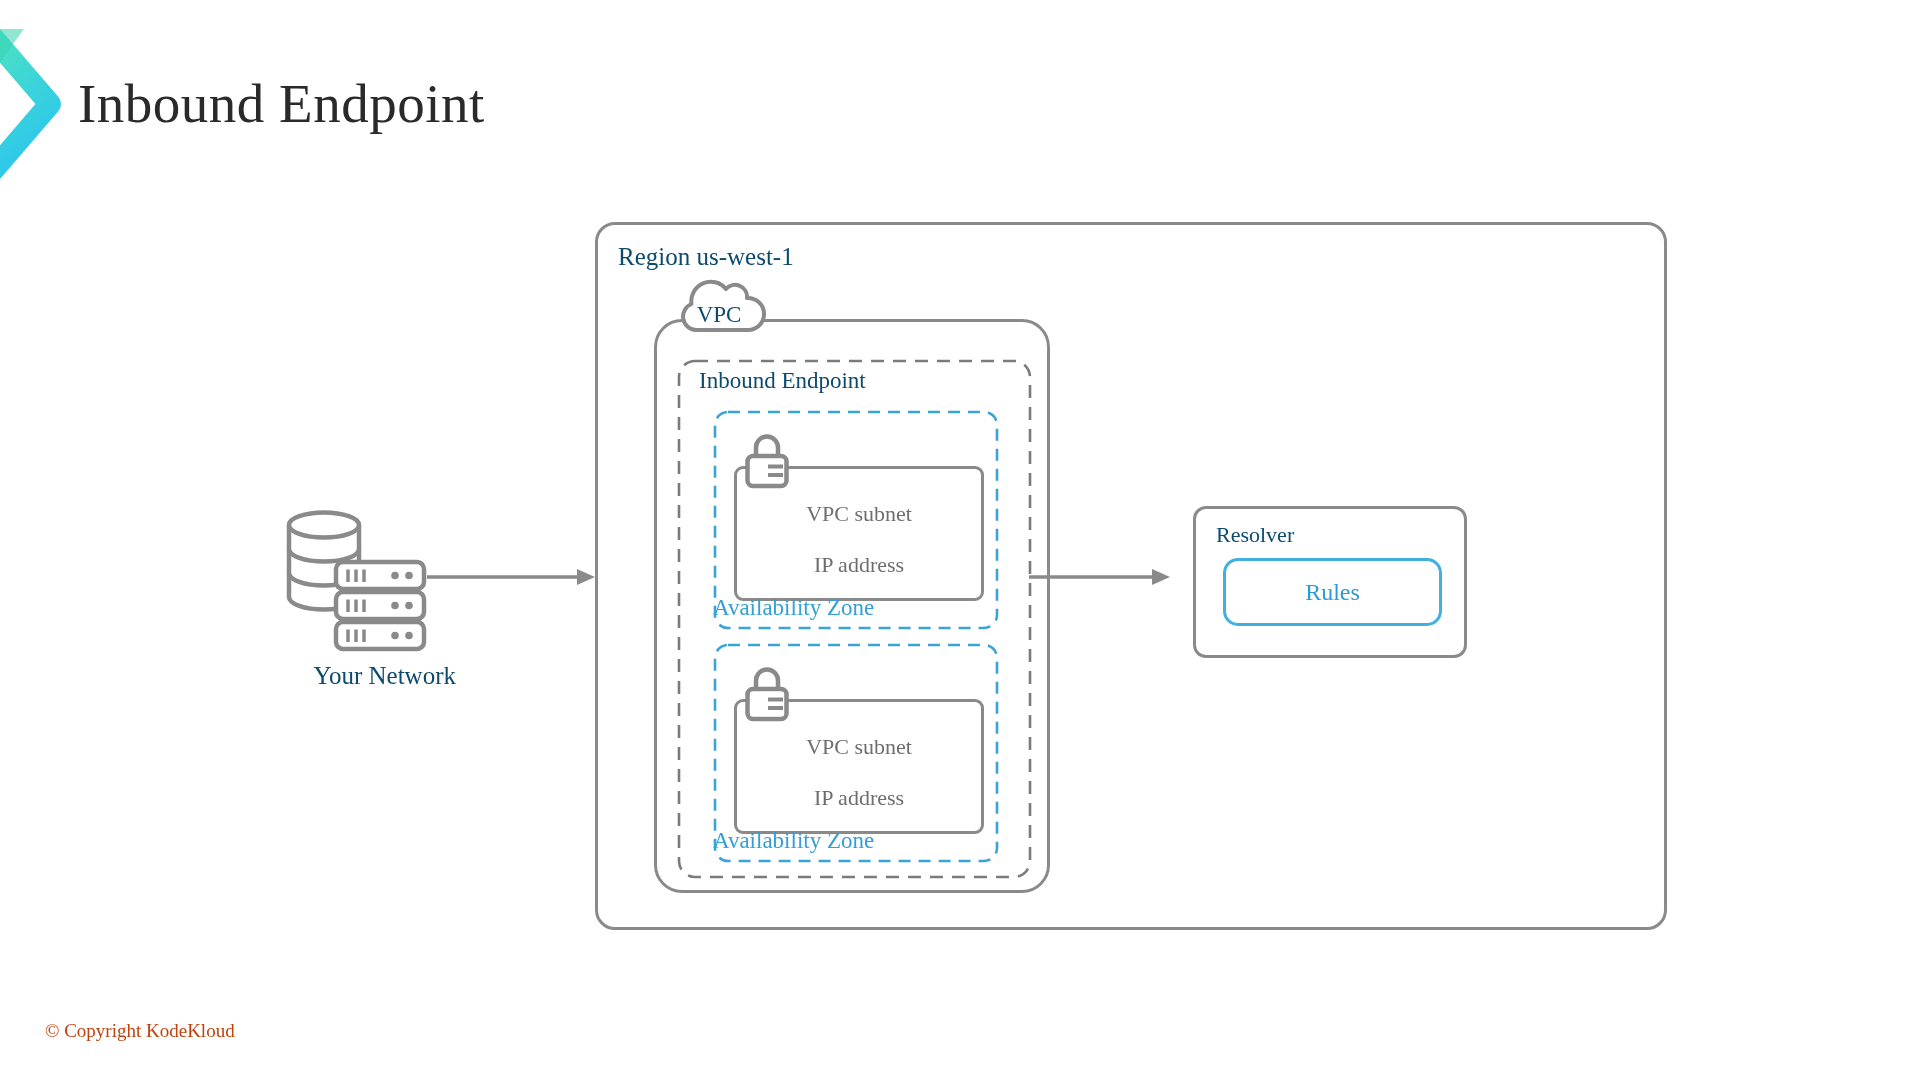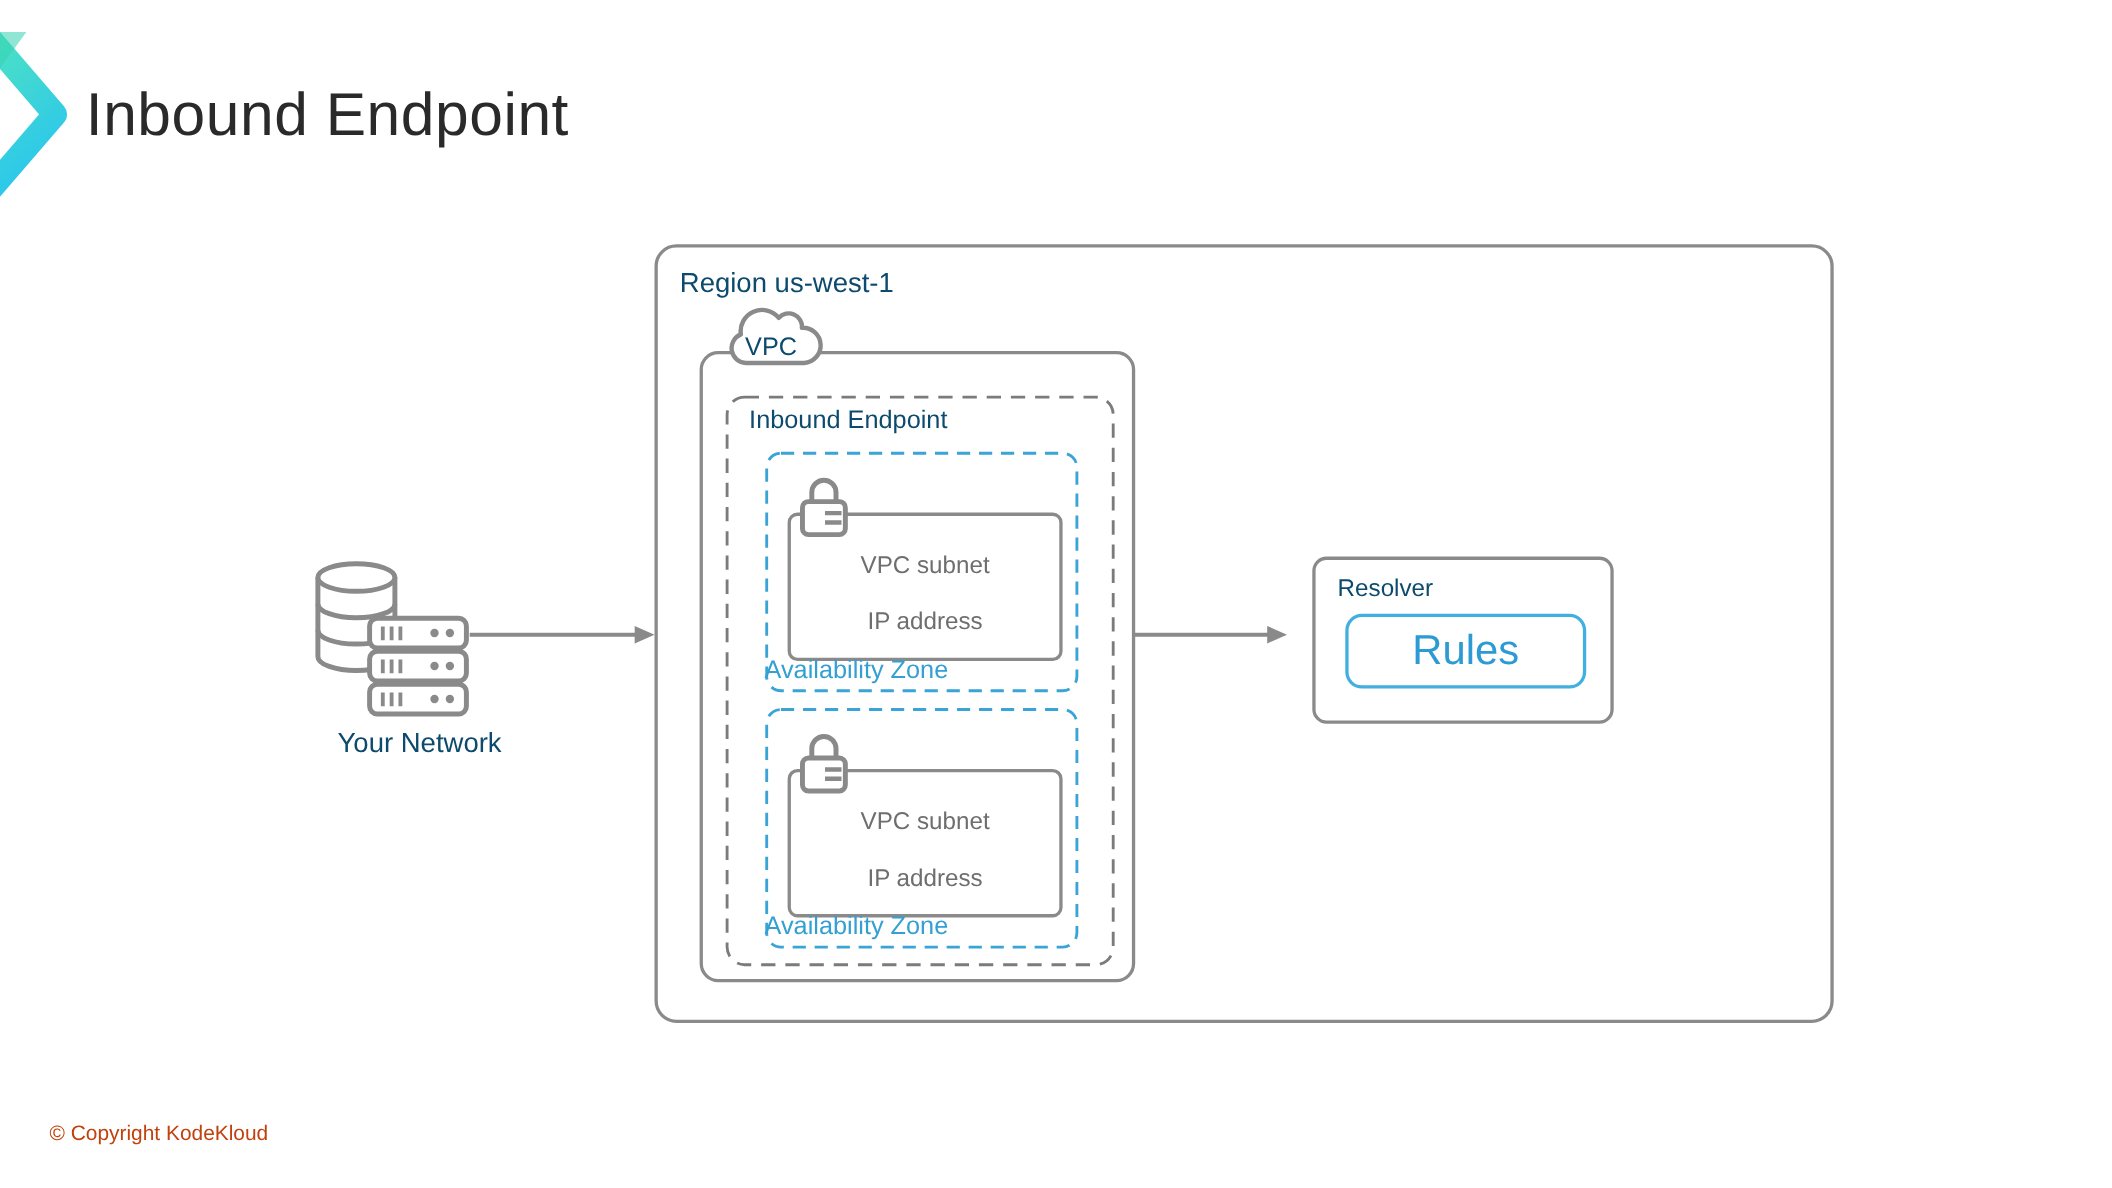--- a/index.html
+++ b/index.html
@@ -1,28 +1,28 @@
 <!DOCTYPE html>
 <html><head>
 <meta charset="utf-8">
 <style>
   html,body{margin:0;padding:0;background:#ffffff;}
   .page{position:relative;width:1920px;height:1080px;background:#ffffff;overflow:hidden;
-        font-family:Liberation Sans, sans-serif;}
+        font-family:Liberation Serif, serif;}
   .abs{position:absolute;}
 
   .title{left:78px;top:72px;font-size:55px;font-weight:500;color:#2a2a2a;letter-spacing:.5px;}
 
   .gray-label{color:#0c4a6e;}
   .box-solid{border:3px solid #8a8a8a;background:transparent;box-sizing:border-box;}
 
   .region-box{left:595px;top:222px;width:1072px;height:708px;border-radius:20px;}
   .region-label{left:20px;top:18px;font-size:25px;}
 
-  .vpc-box{left:38px;top:94px;width:396px;height:574px;border-radius:17px;}
+  .vpc-box{left:56px;top:94px;width:396px;height:574px;border-radius:28px;}
   .cloud-wrap{left:12px;top:-50px;width:100px;height:72px;}
   .cloud-label{left:0;top:30px;width:100px;text-align:center;font-size:23px;}
 
   .dash-wrap{left:20px;top:37px;width:355px;height:520px;}
   .inbound-label{left:22px;top:9px;font-size:23px;}
 
   .az{width:286px;height:220px;}
   .az1{left:36px;top:51px;}
   .az2{left:36px;top:284px;}
   .az-label{left:0;top:185px;width:100%;text-align:left;font-size:23px;color:#339fd2;}
@@ -31,21 +31,21 @@
               display:flex;flex-direction:column;align-items:center;justify-content:center;
               padding-top:10px;gap:24px;}
   .subnet-box span{font-size:22px;line-height:27px;color:#6e6e6e;}
 
   .lock-wrap{left:29px;top:18px;width:50px;height:62px;z-index:3;}
 
   .resolver-box{left:1193px;top:506px;width:274px;height:152px;border-radius:13px;}
   .resolver-label{left:20px;top:13px;font-size:22px;}
   .rules-btn{left:27px;top:49px;width:219px;height:68px;border:3px solid #41b0e0;border-radius:15px;
              box-sizing:border-box;display:flex;align-items:center;justify-content:center;
-             font-size:38px;color:#2d9bd3;background:#ffffff;}
+             font-size:24px;color:#2d9bd3;background:#ffffff;}
 
   .network-icon{left:282px;top:500px;width:148px;height:158px;}
   .network-label{left:256px;top:662px;width:200px;text-align:right;font-size:25px;}
 
   .arrow1{left:425px;top:565px;width:172px;height:24px;}
   .arrow2{left:1029px;top:565px;width:143px;height:24px;}
 
   .copyright{left:45px;top:1020px;font-size:19px;color:#c2410c;}
   svg{display:block;}
 </style>

